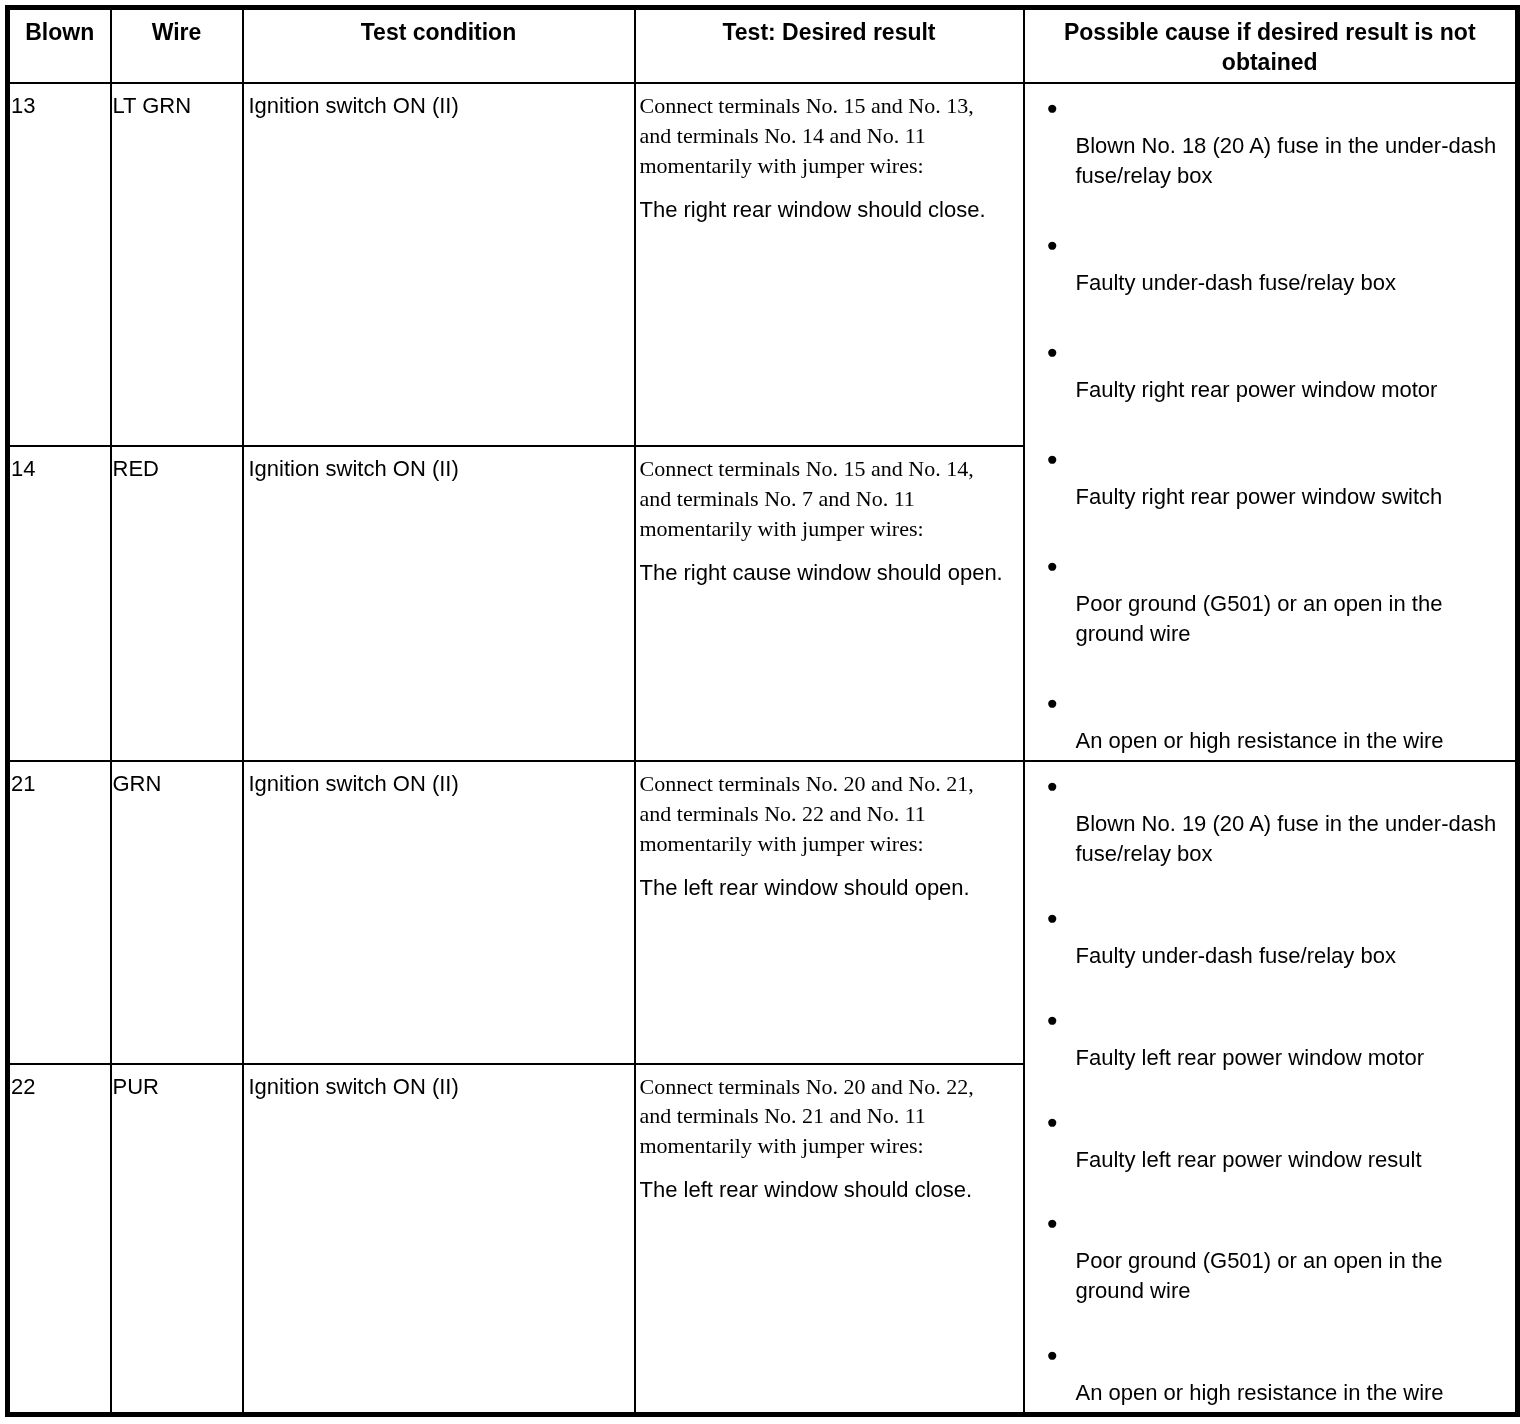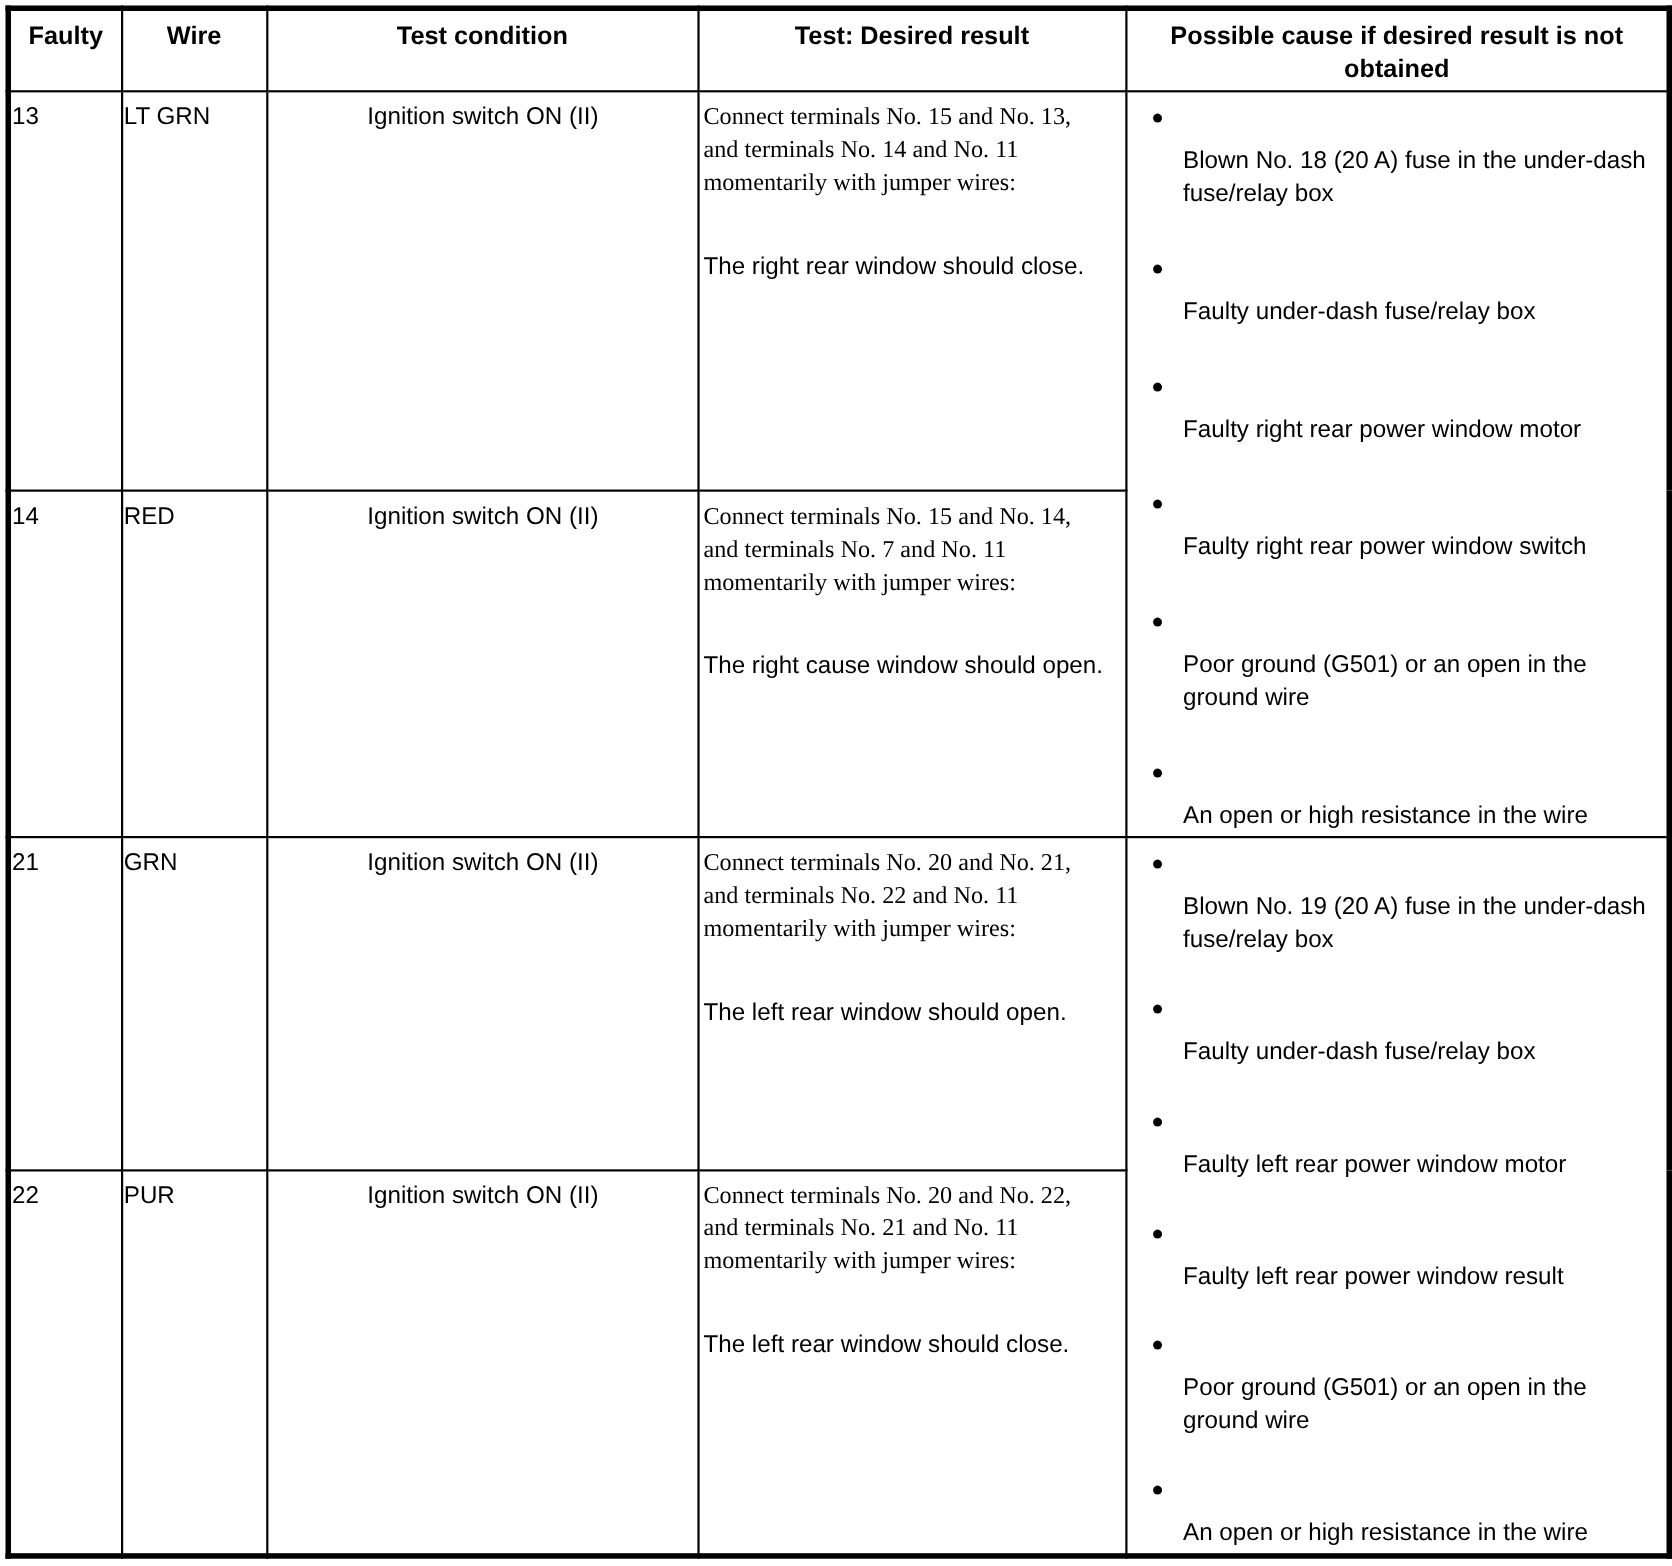--- a/index.html
+++ b/index.html
@@ -35,27 +35,26 @@
     padding: 8px 6px 4px 6px;
     font-size: 23px;
     line-height: 1.3;
   }
   td.center {
     text-align: left;
     padding-top: 7px;
   }
   td.cond {
     padding: 7px 4px 4px 5px;
-    text-align: center;
   }
   td.test {
     padding: 7px 2px 4px 4px;
   }
   .test-connect { white-space: pre-wrap; font-family: Liberation Serif, serif; }
-  .test-result { margin-top: 46px; white-space: pre-wrap; }
+  .test-result { margin-top: 14px; white-space: pre-wrap; }
   td.causes-cell {
     position: relative;
     padding: 0;
   }
   .causes {
     position: absolute;
     top: 14px;
     bottom: 4px;
     left: 22px;
     right: 8px;
@@ -87,21 +86,21 @@
   <table class="tbl">
     <colgroup>
       <col style="width:103px">
       <col style="width:132px">
       <col style="width:392px">
       <col style="width:389px">
       <col style="width:494px">
     </colgroup>
     <thead>
       <tr class="row-h">
-        <th>Faulty</th>
+        <th>Blown</th>
         <th>Wire</th>
         <th>Test condition</th>
         <th>Test: Desired result</th>
         <th>Possible cause if desired result is not obtained</th>
       </tr>
     </thead>
     <tbody>
 
       <tr class="row-1">
         <td class="center">13</td>

